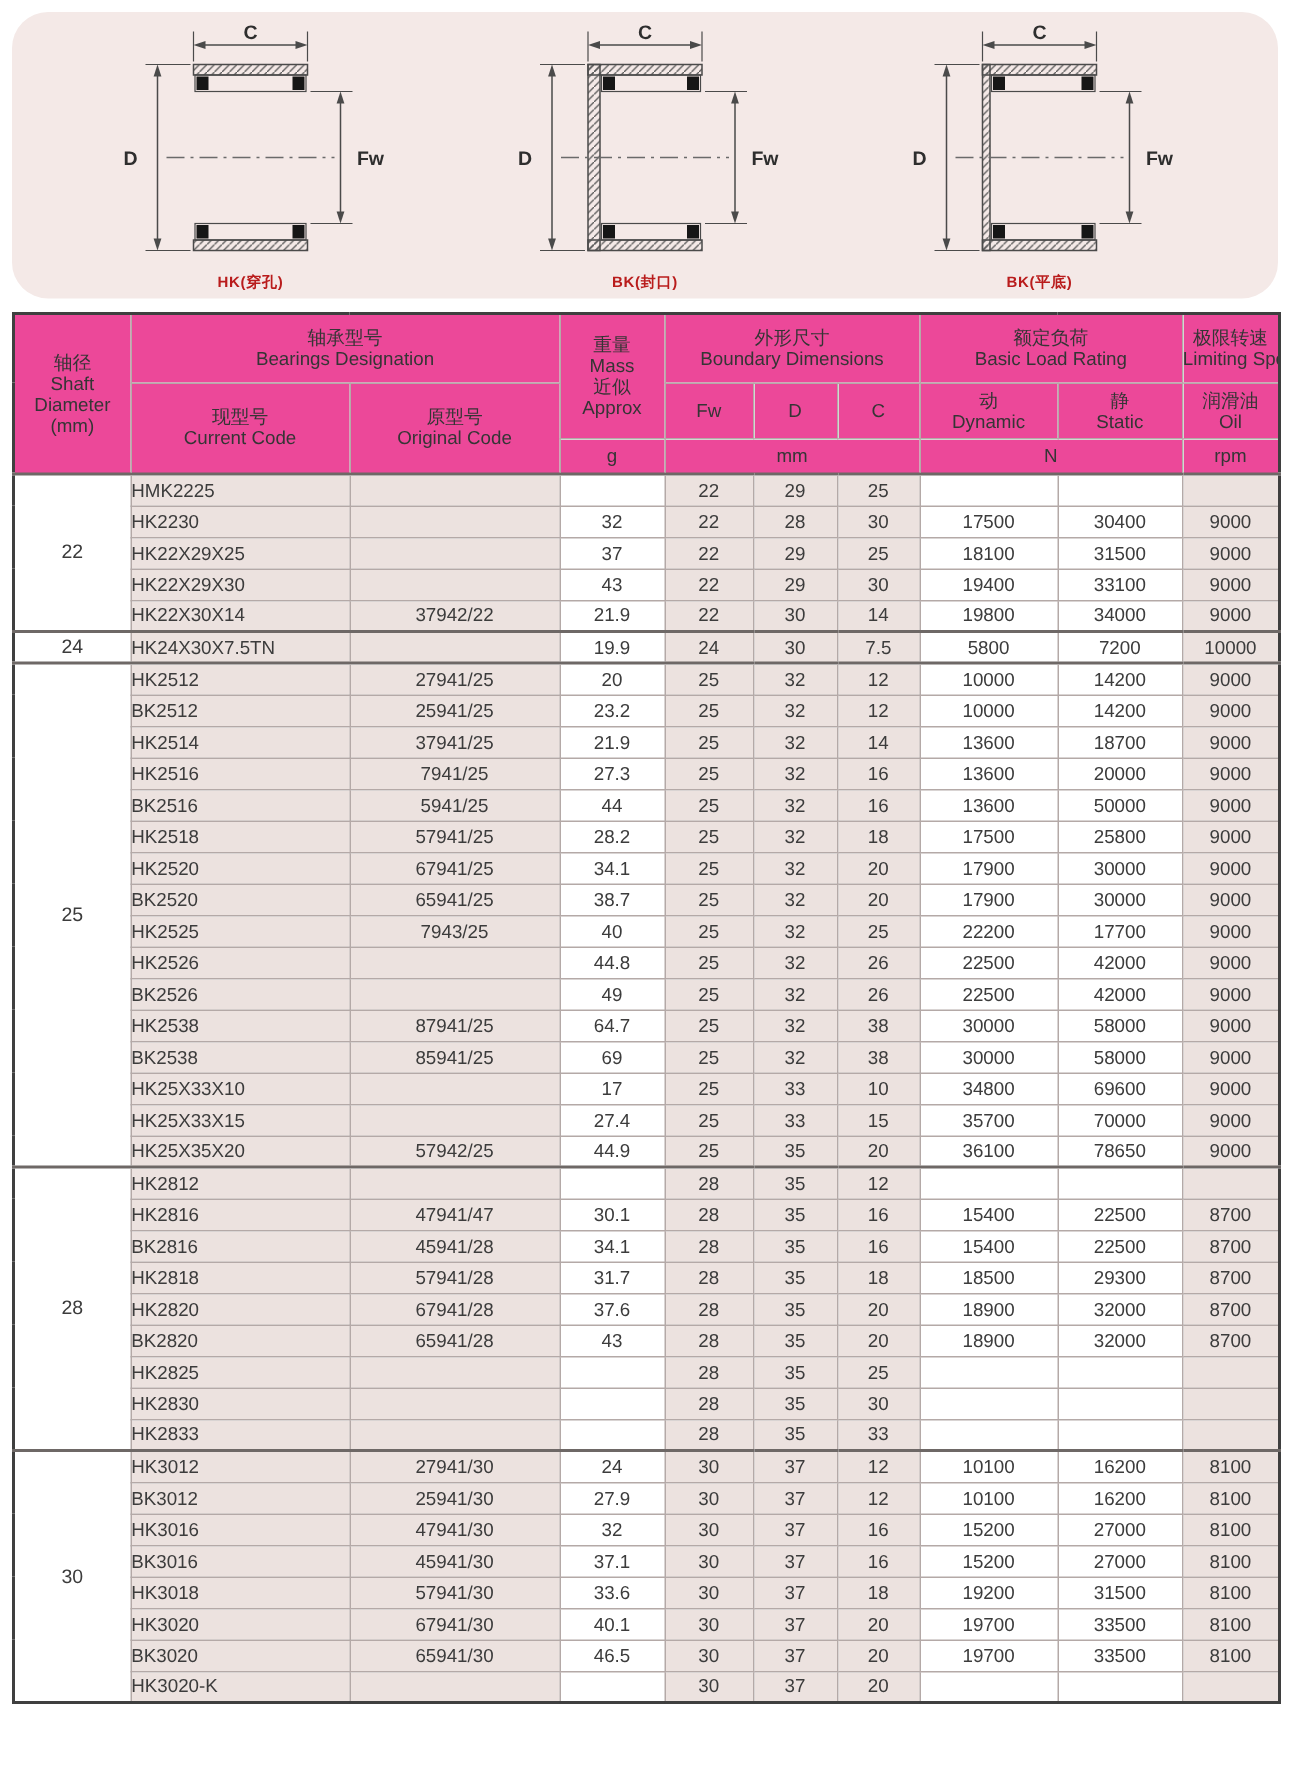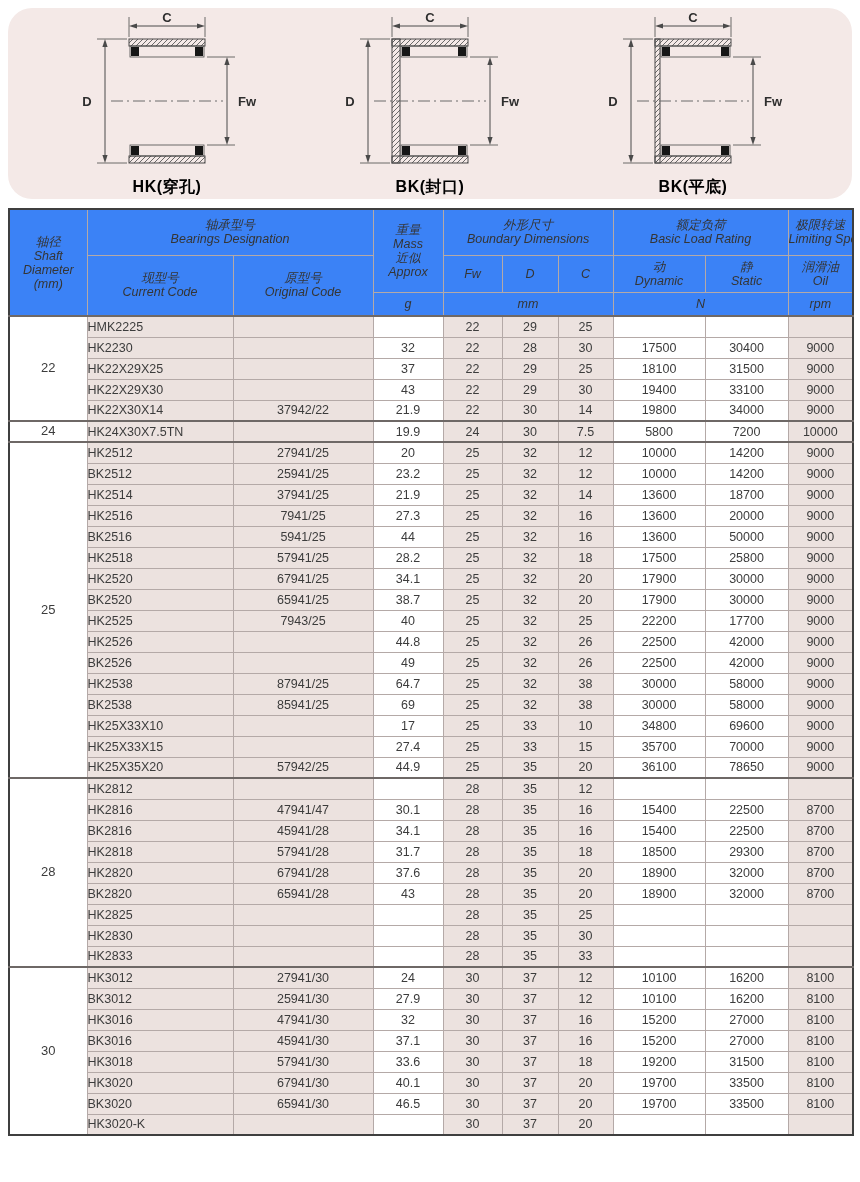--- a/index.html
+++ b/index.html
@@ -5,28 +5,28 @@
   * { margin:0; padding:0; box-sizing:border-box; }
   html,body { width:860px; height:1182px; background:#ffffff; overflow:hidden;
               font-family:"Liberation Sans", sans-serif; color:#3a3a3a; }
 
   
   .panel { margin:8px 8px 9px 8px; height:191px; background:#f4e9e7;
            border-radius:24px; display:flex; justify-content:space-evenly;
            align-items:center; }
   .diagram { display:flex; flex-direction:column; align-items:center; }
   .diagram svg { display:block; }
-  .diagram .dlabel { font-size:16px; font-weight:700; color:#000000; margin-top:-4px; letter-spacing:0.5px; }
+  .diagram .dlabel { font-size:10px; font-weight:700; color:#b91c1c; margin-top:-4px; letter-spacing:0.5px; }
 
   
   table.spec { border-collapse:collapse; table-layout:fixed; width:844px; margin:0 8px;
                border:2px solid #3f3f3f; }
   .spec th, .spec td { border:1px solid #b4a9a7; text-align:center; vertical-align:middle;
                        font-size:12.5px; line-height:1.12; overflow:hidden; white-space:nowrap; }
-  .spec thead th { background:#3b82f6; font-weight:400; color:#353535;font-style:italic; }
+  .spec thead th { background:#ec4899; font-weight:400; color:#353535; }
   .spec thead tr.h1 th { height:46px; }
   .spec thead tr.h2 th { height:37px; }
   .spec thead tr.h3 th { height:24px; }
   .spec tbody td { height:21px; background:#ffffff; color:#3c3c3c; }
   .spec tbody td.c-code { text-align:left; }
   .spec tbody td.c-code, .spec tbody td.c-orig,
   .spec tbody td.c-fw, .spec tbody td.c-d, .spec tbody td.c-c,
   .spec tbody td.c-oil { background:#ece2df; }
   .spec tbody td.c-shaft { background:#ffffff; font-size:13px; }
   .spec tbody tr.sec-start td { border-top:2px solid #6e6866; }

